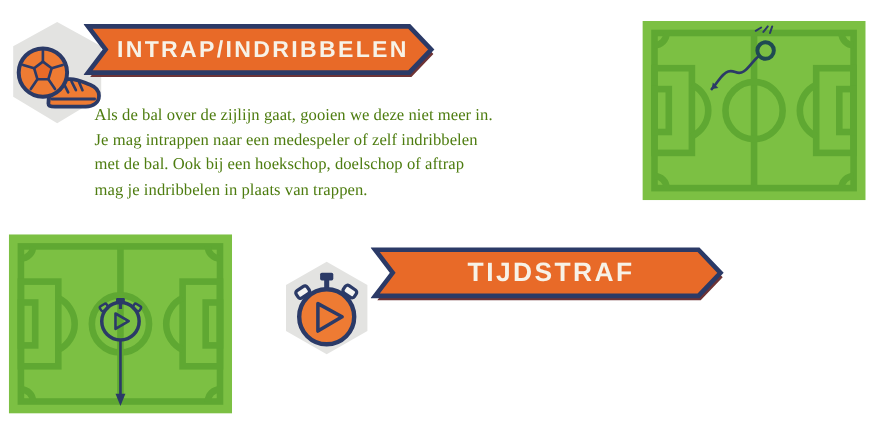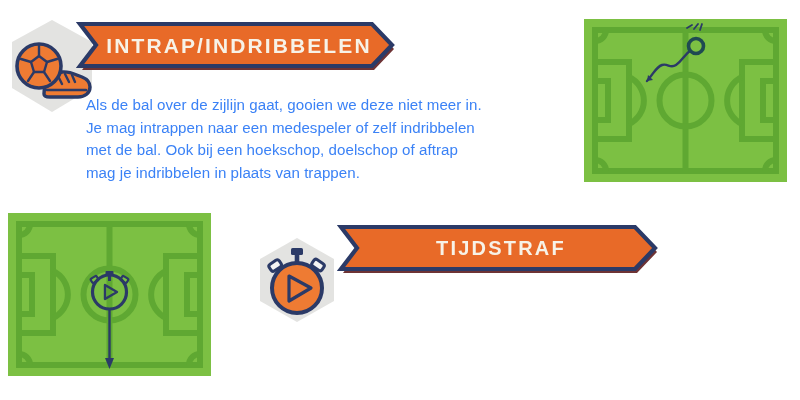--- a/index.html
+++ b/index.html
@@ -40,30 +40,31 @@
     position: relative;
     z-index: 3;
     color: #F7F2E7;
     font-weight: bold;
     letter-spacing: 2.1px;
     white-space: nowrap;
     font-size: 21px;
     line-height: 1;
     padding-left: 6px;
   }
-  #banner-tijdstraf .banner-label { font-size: 20px; letter-spacing: 2.2px; }
+  #banner-tijdstraf .banner-label { font-size: 24px; letter-spacing: 2.2px; }
 
   
   .body-text {
     position: absolute;
-    color: #3b82f6;
+    color: #4d7c0f;
     font-size: 15.1px;
     line-height: 22.6px;
     letter-spacing: 0.05px;
     white-space: pre-line;
+    font-family: Liberation Serif, serif;
   }
 
   
   .icon-badge {
     position: absolute;
   }
   .icon-badge svg { display: block; }
 
   
   .pitch {

